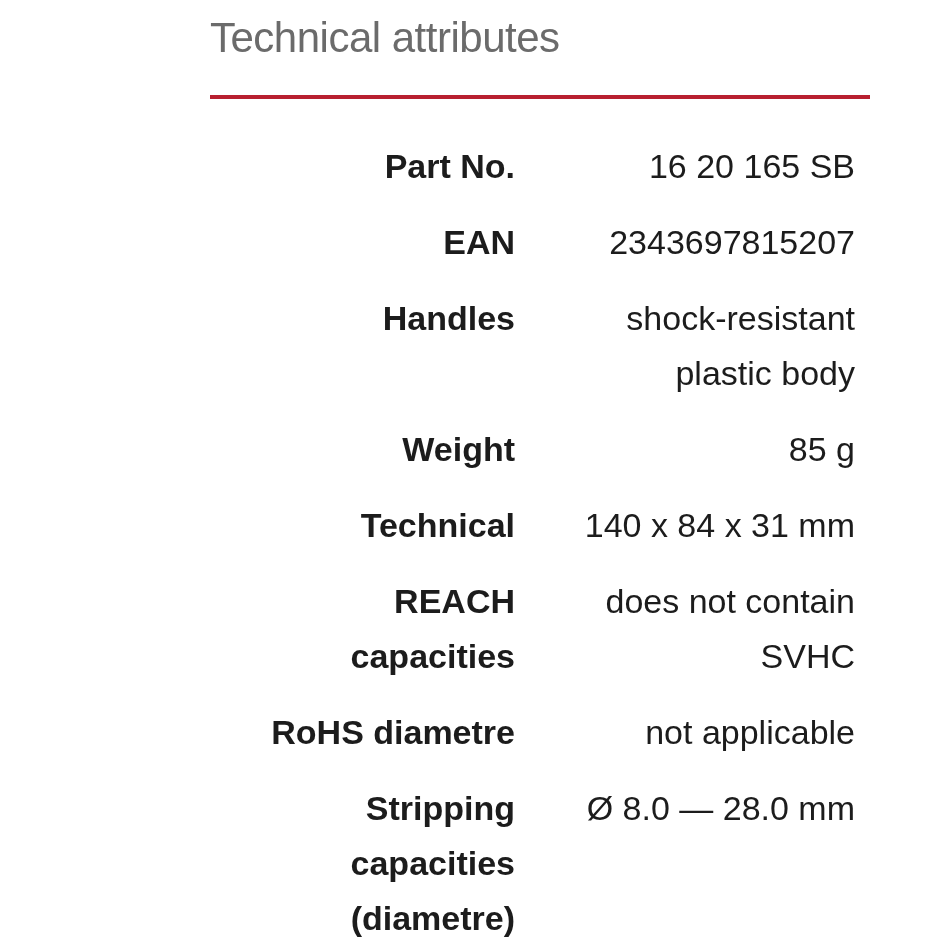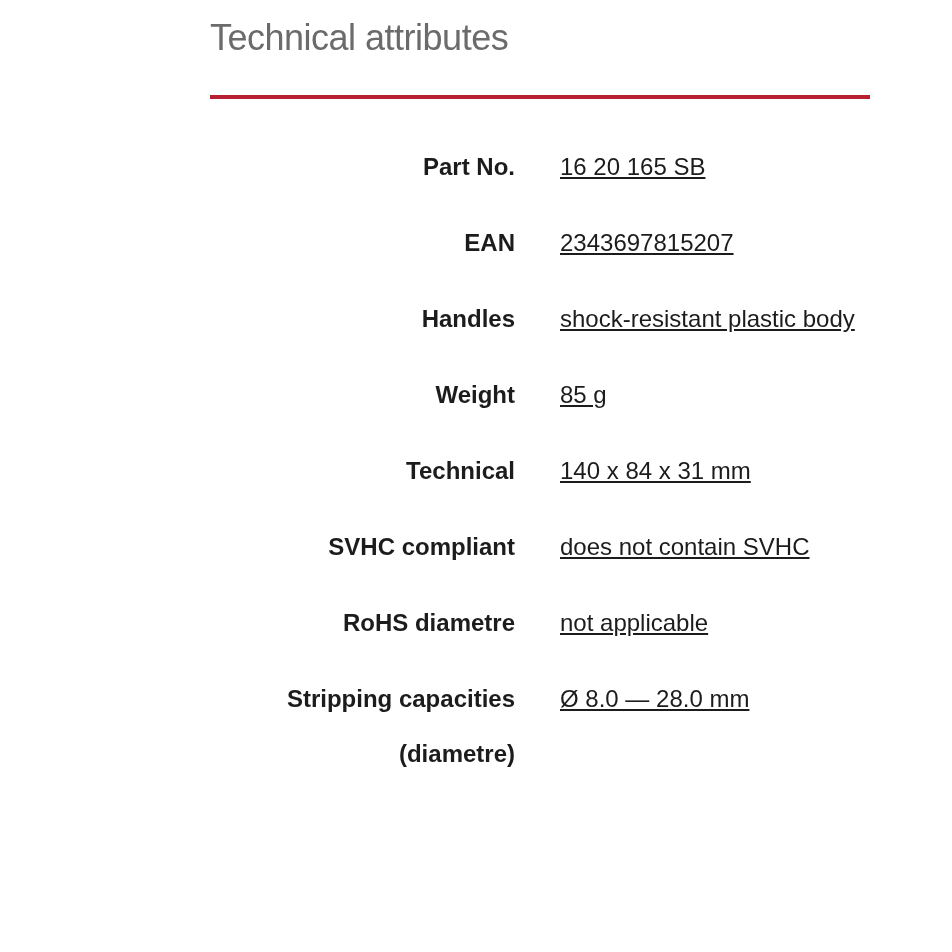--- a/index.html
+++ b/index.html
@@ -9,53 +9,52 @@
     font-family: "Liberation Sans", "DejaVu Sans", sans-serif;
     overflow: hidden;
   }
   .section {
     position: absolute;
     left: 210px; top: 0;
     width: 660px;
   }
   .section-title {
     margin-top: 14px;
-    font-size: 36px;
+    font-size: 42px;
     line-height: 48px;
     font-weight: 400;
     color: #6b6b6b;
     letter-spacing: -0.5px;
   }
   .section-divider {
     margin-top: 33px;
     width: 660px;
     height: 4px;
     background: #b81f30;
     border: none;
   }
   .attr-table {
     margin-top: 40px;
     margin-left: 20px;
     display: grid;
     grid-template-columns: 285px 295px;
     column-gap: 45px;
     row-gap: 21px;
-    font-size: 24px;
+    font-size: 34px;
     line-height: 55px;
     color: #1c1c1c;
   }
   .attr-row { display: contents; }
   .attr-label {
     font-weight: 700;
     text-align: right;
   }
   .attr-value {
     font-weight: 400;
-    text-align: left;
-    text-decoration: underline;
+    text-align: right;
   }
 </style>
 </head>
 <body>
 
 <div class="section">
   <h2 class="section-title">Technical attributes</h2>
 
   <div class="section-divider"></div>
 
@@ -80,21 +79,21 @@
       <div class="attr-label">Weight</div>
       <div class="attr-value">85 g</div>
     </div>
 
     <div class="attr-row">
       <div class="attr-label">Technical</div>
       <div class="attr-value">140 x 84 x 31 mm</div>
     </div>
 
     <div class="attr-row">
-      <div class="attr-label">SVHC compliant</div>
+      <div class="attr-label">REACH capacities</div>
       <div class="attr-value">does not contain SVHC</div>
     </div>
 
     <div class="attr-row">
       <div class="attr-label">RoHS diametre</div>
       <div class="attr-value">not applicable</div>
     </div>
 
     <div class="attr-row">
       <div class="attr-label">Stripping capacities (diametre)</div>

